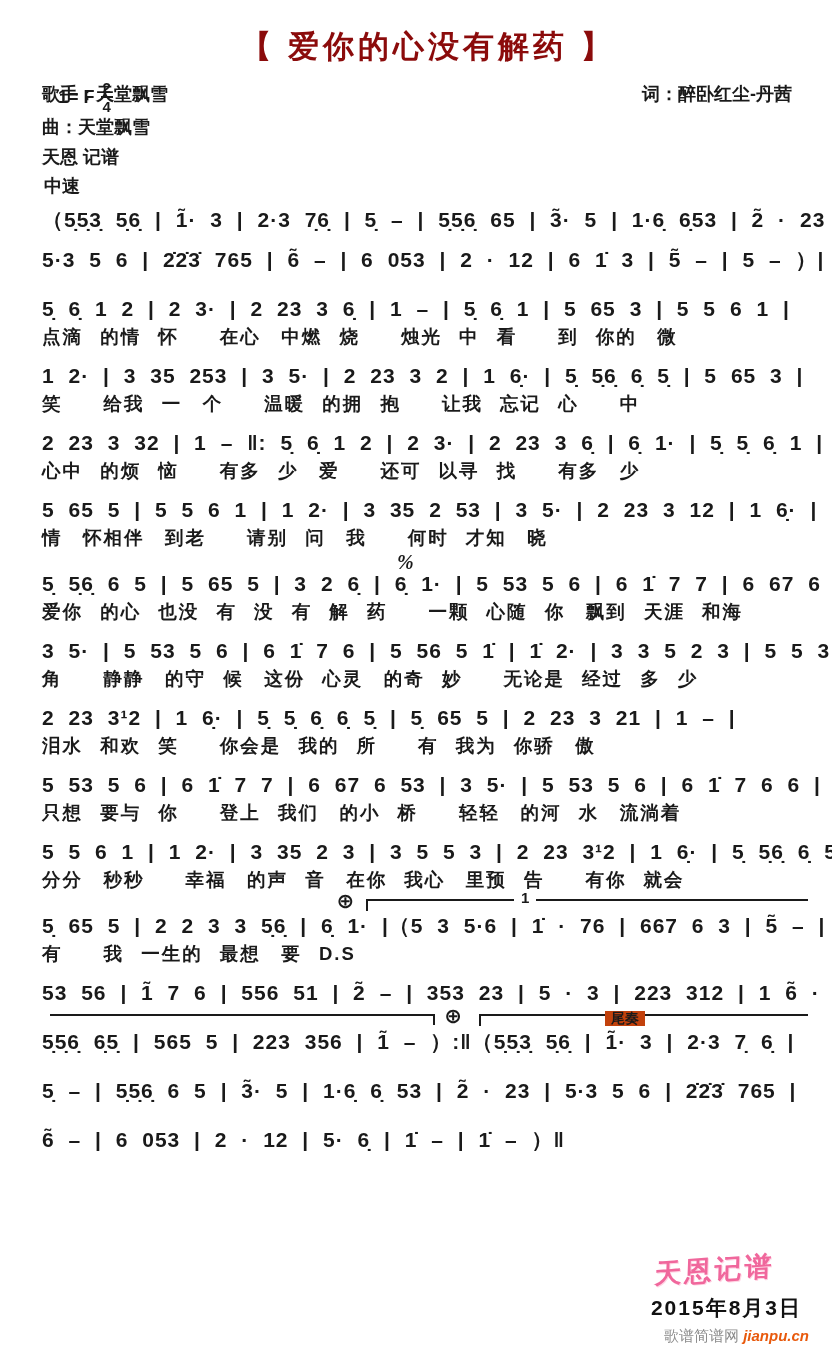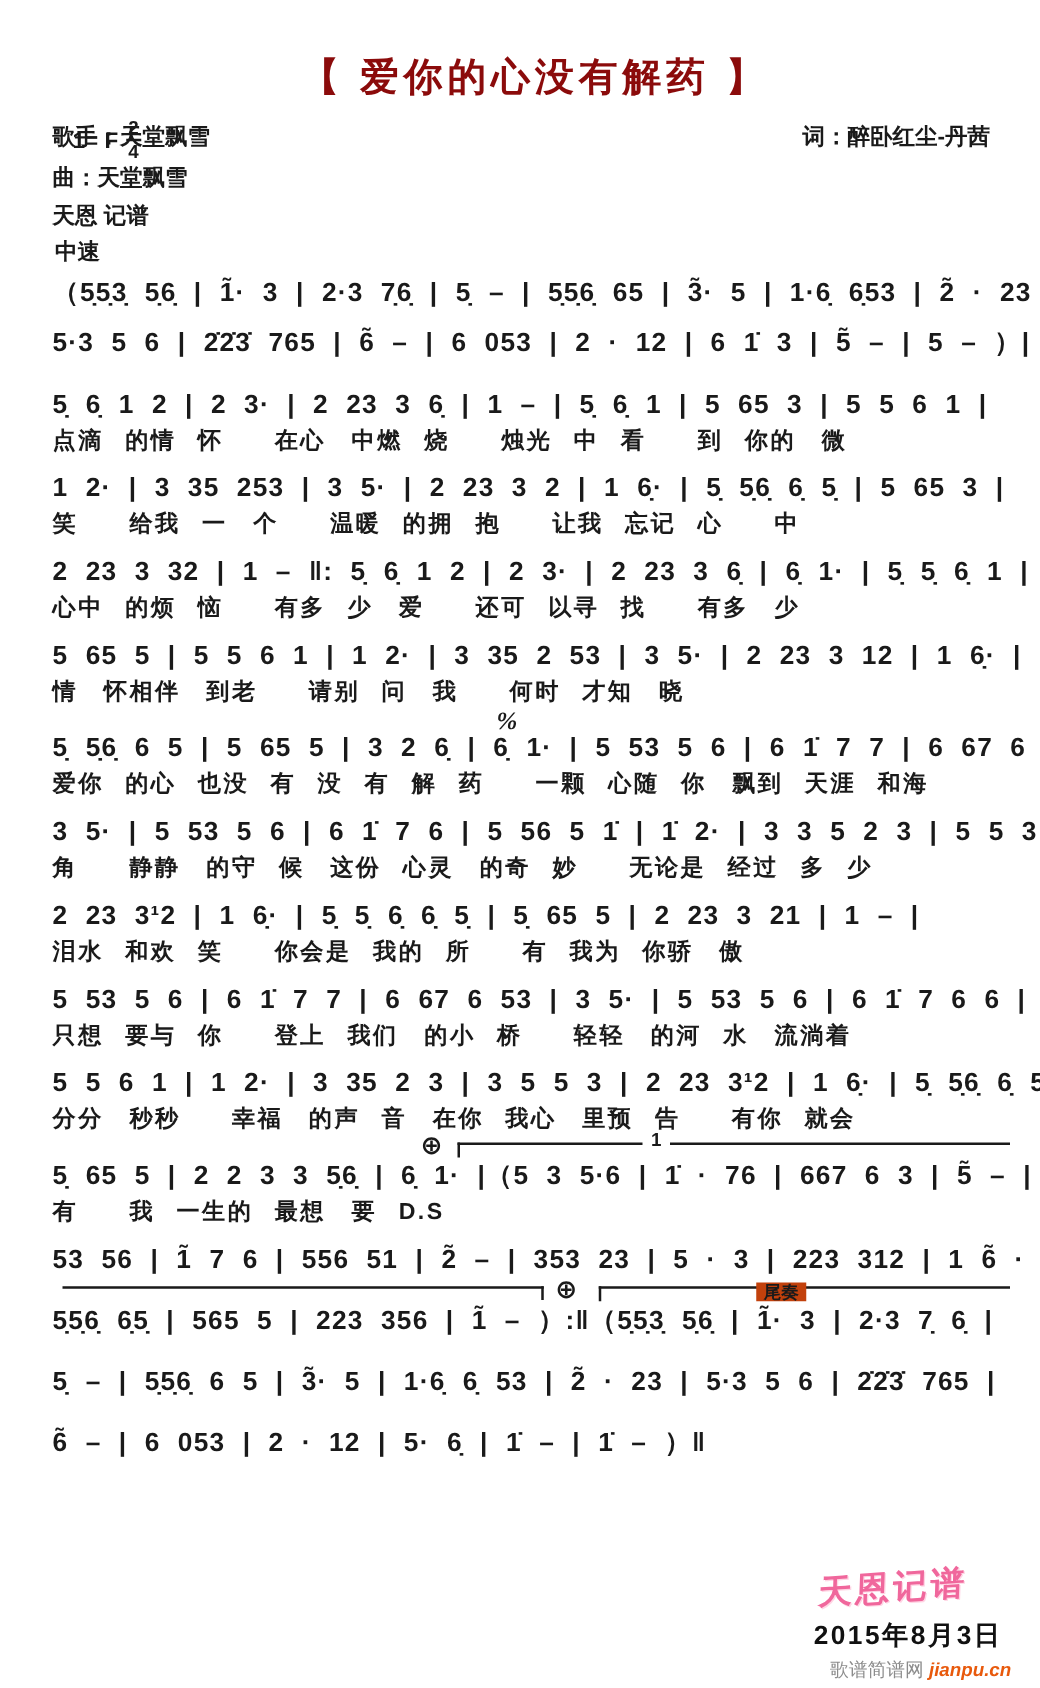--- a/index.html
+++ b/index.html
@@ -5,21 +5,21 @@
   html,body{margin:0;padding:0;background:#fff;}
   .sheet{
     position:relative;
     width:832px;height:1350px;
     margin:0 auto;
     background:#fff;
     color:#1a1a1a;
     font-family:"Liberation Sans","DejaVu Sans",sans-serif;
     overflow:hidden;
     box-sizing:border-box;
-    padding:37px 18px 0 42px;
+    padding:22px 18px 0 42px;
   }
   .title{
     text-align:center;
     color:#8b0b0b;
     font-size:31px;
     font-weight:bold;
     letter-spacing:4px;
     margin:4px 0 10px 0;
   }
   .hdr-row{

